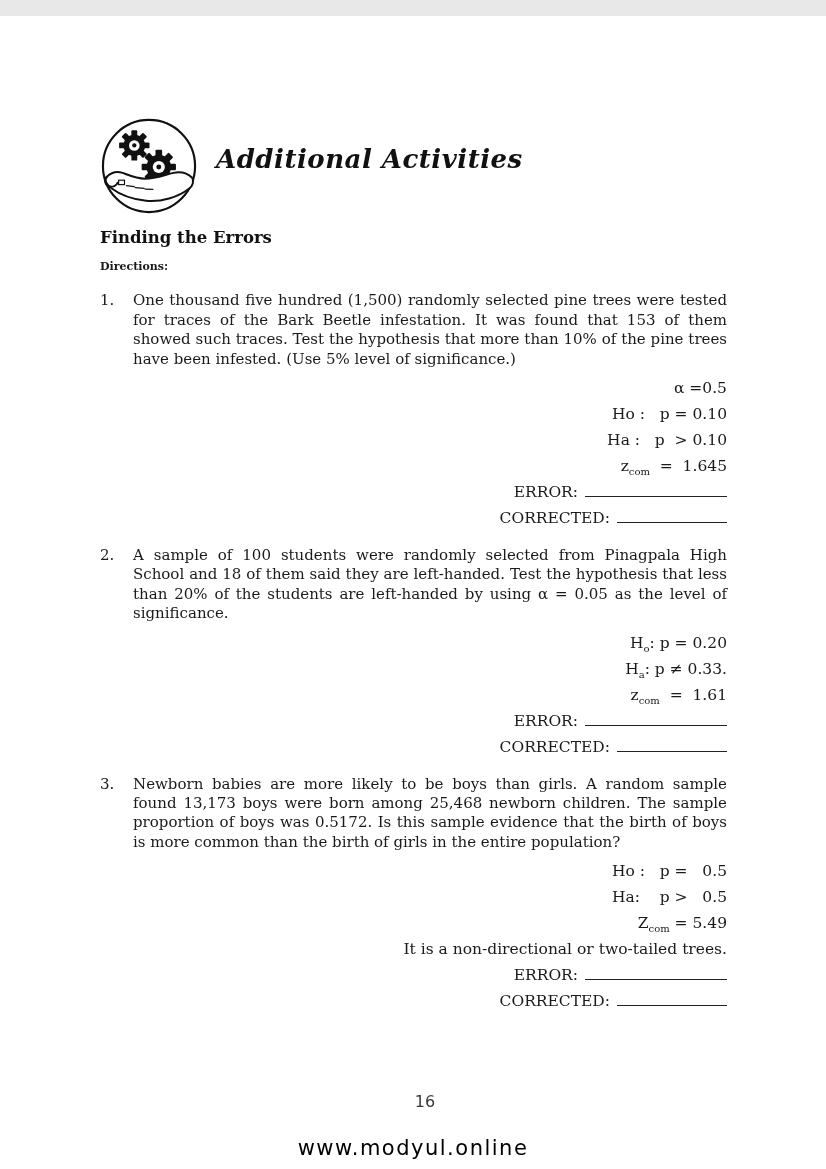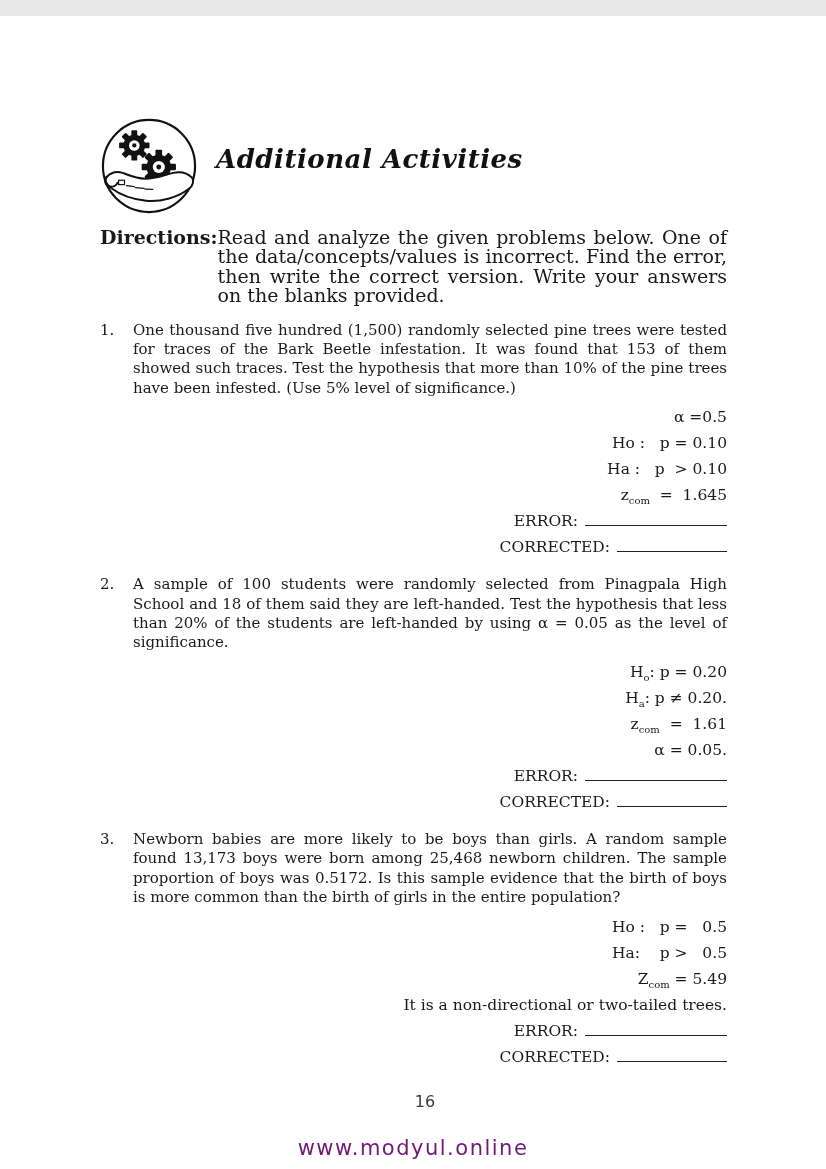--- a/index.html
+++ b/index.html
@@ -38,22 +38,23 @@
   }
   
   .section-heading {
     font-size: 16.5px;
     font-weight: bold;
     margin: 0 0 10px 0;
     color: #111;
   }
   .directions {
     display: flex;
-    font-size: 19px;
+    font-size: 11px;
     line-height: 19.4px;
+    align-items: flex-end;
   }
   .directions .dir-label {
     flex: 0 0 100px;
     font-weight: bold;
   }
   .directions .dir-text {
     flex: 1 1 auto;
     text-align: justify;
   }
   
@@ -93,21 +94,21 @@
   }
   .watermark {
     position: absolute;
     top: 1120px;
     left: 0;
     width: 100%;
     text-align: center;
     font-family: "DejaVu Sans", "Liberation Sans", sans-serif;
     font-size: 21px;
     letter-spacing: 1.5px;
-    color: #701a75;
+    color: #000000;
   }
 </style>
 </head>
 <body>
 
 <div class="page">
 
   <div class="header-row">
     <div class="badge">
       <svg viewBox="0 0 100 100" width="98" height="98" xmlns="http://www.w3.org/2000/svg">
@@ -149,24 +150,24 @@
           <path d="M7,61 C11,57 17,55 23,57 C31,60 38,63 46,63 C57,63 66,59 75,57 C83,55.5 90,58 94,62 C96,65 95,70 91,73 C80,82 62,87 47,85.5 C33,84 20,79 12,73 C6,68.5 4,64 7,61 Z" fill="#fff" stroke="#111" stroke-width="2" stroke-linejoin="round"></path>
           <path d="M7,61 C4,64 5,69 9,70.5 C13,72 17,70 18,67" fill="none" stroke="#111" stroke-width="2" stroke-linecap="round"></path>
           <rect x="19" y="64.5" width="6" height="4.5" fill="none" stroke="#111" stroke-width="1.2"></rect>
           <path d="M27,70 l8,1 M36,72 l9,0.8 M46,73.5 l8,0.3" fill="none" stroke="#111" stroke-width="1.3" stroke-linecap="round"></path>
         </g>
       </svg>
     </div>
     <h1 class="page-title">Additional Activities</h1>
   </div>
 
+  <h2 class="section-heading">Finding the Errors</h2>
 
   <div class="directions">
     <span class="dir-label">Directions:</span>
-    <span class="dir-text">Read and analyze the given problems below. One of the data/concepts/values is incorrect. Find the error, then write the correct version. Write your answers on the blanks provided.</span>
   </div>
 
   <div class="problem">
     <div class="p-head">
       <span class="p-num">1.</span>
       <p class="p-text">One thousand five hundred (1,500) randomly selected pine trees were tested for traces of the Bark Beetle infestation.  It was found that 153 of them showed such traces. Test the hypothesis that more than 10% of the pine trees have been infested.  (Use 5% level of significance.)</p>
     </div>
     <div class="p-lines">
       <div class="stat-line"><span>α =0.5</span><sub></sub><span></span></div>
       <div class="stat-line"><span>Ho :   p = 0.10</span><sub></sub><span></span></div>
@@ -177,23 +178,22 @@
     </div>
   </div>
 
   <div class="problem">
     <div class="p-head">
       <span class="p-num">2.</span>
       <p class="p-text">A sample of 100 students were randomly selected from Pinagpala High School and 18 of them said they are left-handed. Test the hypothesis that less than 20% of the students are left-handed by using α = 0.05 as the level of significance.</p>
     </div>
     <div class="p-lines">
       <div class="stat-line"><span>H</span><sub>o</sub><span>: p = 0.20</span></div>
-      <div class="stat-line"><span>H</span><sub>a</sub><span>: p ≠ 0.20.</span></div>
+      <div class="stat-line"><span>H</span><sub>a</sub><span>: p ≠ 0.33.</span></div>
       <div class="stat-line"><span>z</span><sub>com</sub><span>  =  1.61</span></div>
-      <div class="stat-line"><span>α = 0.05.</span><sub></sub><span></span></div>
       <div class="stat-line"><span>ERROR:</span><span class="blank blank-long"></span></div>
       <div class="stat-line"><span>CORRECTED:</span><span class="blank blank-short"></span></div>
     </div>
   </div>
 
   <div class="problem">
     <div class="p-head">
       <span class="p-num">3.</span>
       <p class="p-text">Newborn babies are more likely to be boys than girls. A random sample found 13,173 boys were born among 25,468 newborn children. The sample proportion of boys was 0.5172. Is this sample evidence that the birth of boys is more common than the birth of girls in the entire population?</p>
     </div>

